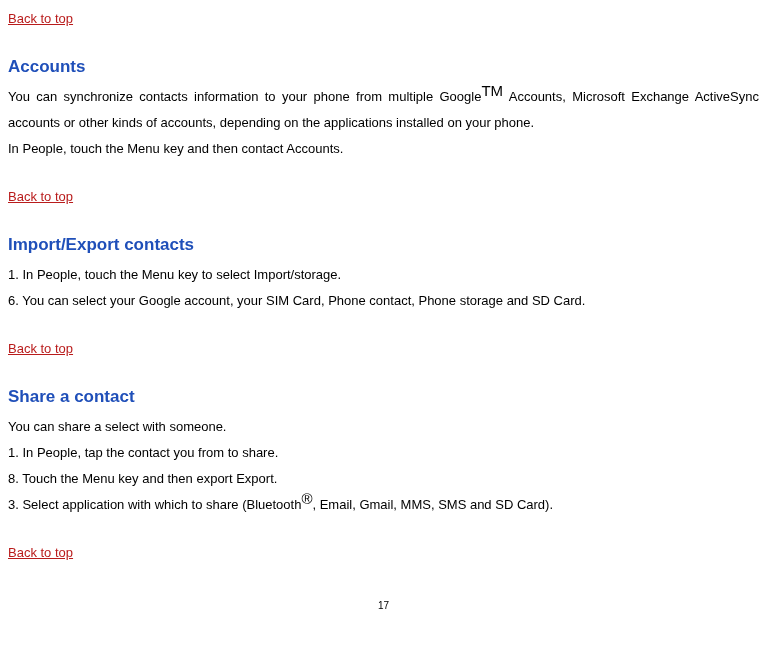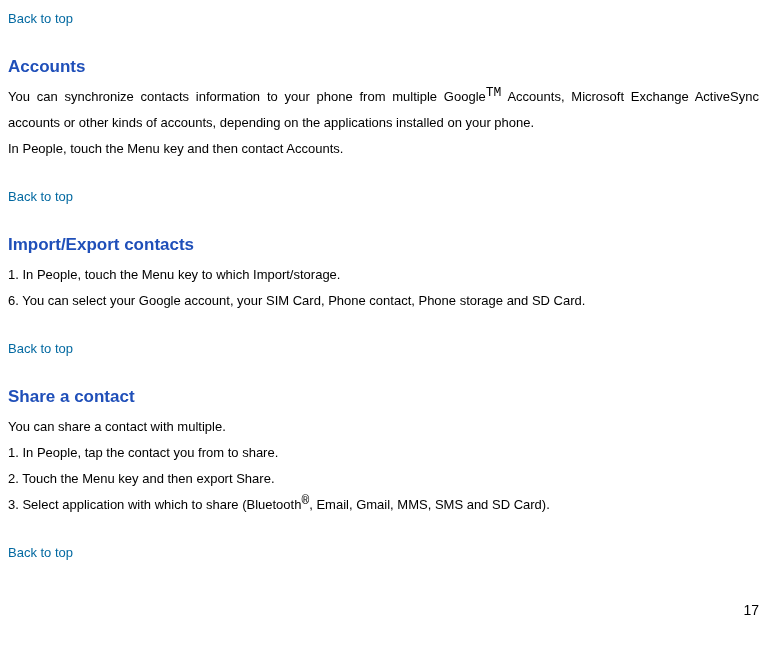--- a/index.html
+++ b/index.html
@@ -6,74 +6,74 @@
     body {
       font-family: Arial, Helvetica, sans-serif;
       font-size: 13px;
       color: #000;
       background: #fff;
       width: 767px;
       padding: 6px 8px 10px 8px;
       line-height: 2.0;
     }
     .link {
-      color: #0369a1;
+      color: #b91c1c;
+      text-decoration: underline;
       cursor: pointer;
       display: inline-block;
     }
     .heading {
       color: #1f4fb9;
       font-weight: bold;
       font-size: 17px;
       margin-top: 18px;
     }
     .para {
       text-align: justify;
       text-justify: inter-word;
     }
     .b { font-weight: normal; }
     .sup {
-      font-size: 13px;
+      font-size: 15px;
       vertical-align: super;
       line-height: 0;
-      font-family: Liberation Mono, monospace;
     }
     .page-number {
-      text-align: right;
-      font-size: 14px;
+      text-align: center;
+      font-size: 10px;
       margin-top: 30px;
     }
     .gap1 { height: 22px; }
     .gap2 { height: 22px; }
   </style>
 </head>
 <body>
 
 
 
 <span class="link">Back to top</span>
 
 <div class="heading">Accounts</div>
 <div class="para"><span>You can synchronize contacts information to your phone from multiple Google</span><span class="sup">TM</span><span> Accounts, Microsoft Exchange ActiveSync accounts or other kinds of accounts, depending on the applications installed on your phone.</span></div>
 <div class="para"><span>In </span><span class="b">People</span><span>, touch the </span><span class="b">Menu key</span><span> and then contact </span><span class="b">Accounts</span><span>.</span></div>
 
 <div class="gap1"></div>
 <span class="link">Back to top</span>
 
 <div class="heading">Import/Export contacts</div>
-<div class="para"><span>1. In </span><span class="b">People</span><span>, touch the </span><span class="b">Menu</span><span> key to which </span><span class="b">Import/storage</span><span>.</span></div>
+<div class="para"><span>1. In </span><span class="b">People</span><span>, touch the </span><span class="b">Menu</span><span> key to select </span><span class="b">Import/storage</span><span>.</span></div>
 <div class="para"><span>6. You can select your Google account, your SIM Card, </span><span class="b">Phone contact, Phone storage</span><span> and </span><span class="b">SD Card</span><span>.</span></div>
 
 <div class="gap1"></div>
 <span class="link">Back to top</span>
 
 <div class="heading">Share a contact</div>
-<div class="para">You can share a contact with multiple.</div>
+<div class="para">You can share a select with someone.</div>
 <div class="para"><span>1. In </span><span class="b">People</span><span>, tap the contact you from to share.</span></div>
-<div class="para"><span>2. Touch the </span><span class="b">Menu</span><span> key and then export </span><span class="b">Share</span><span>.</span></div>
+<div class="para"><span>8. Touch the </span><span class="b">Menu</span><span> key and then export </span><span class="b">Export</span><span>.</span></div>
 <div class="para"><span>3. Select application with which to share (Bluetooth</span><span class="sup">®</span><span>, Email, Gmail, MMS, SMS and SD Card).</span></div>
 
 <div class="gap2"></div>
 <span class="link">Back to top</span>
 
 <div class="page-number">17</div>
 
 
 
 

